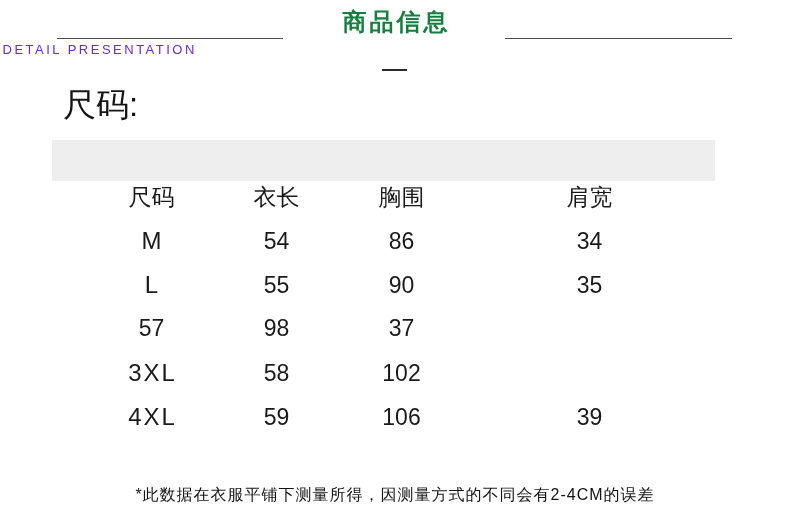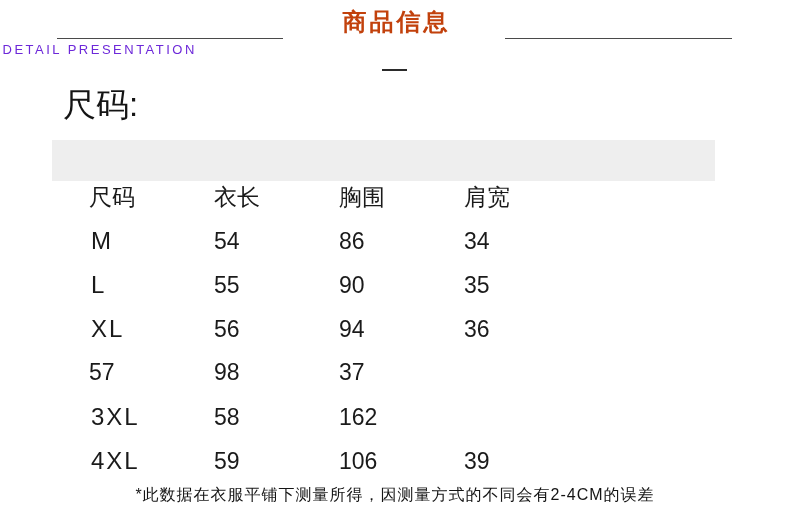--- a/index.html
+++ b/index.html
@@ -19,21 +19,21 @@
   
   .page-title {
     position: absolute;
     top: 6px; left: 0;
     width: 100%;
     text-align: center;
     font-size: 24px;
     font-weight: 700;
     letter-spacing: 3px;
     text-indent: 3px;
-    color: #c2410c;
+    color: #15803d;
   }
   .divider {
     position: absolute;
     top: 38px;
     height: 1px;
     background: #4a4a4a;
   }
   .divider-left  { left: 57px;  width: 226px; }
   .divider-right { left: 505px; width: 227px; }
   .subtitle {
@@ -75,20 +75,21 @@
     align-items: center;
     height: 44px;
   }
   .t-head {
     height: 41px;
     background: #eeeeee;
     margin-bottom: 4px;
     font-size: 23px;
   }
   .t-cell {
+    text-align: center;
     white-space: nowrap;
     margin-top: 42px;
   }
   .t-body .t-cell { font-size: 23px; }
   .t-body .size-cell {
     font-size: 24px;
     letter-spacing: 2px;
     text-indent: 2px;
   }
 
@@ -134,36 +135,29 @@
       </div>
       <div class="t-row">
         <div class="t-cell"></div>
         <div class="t-cell size-cell">L</div>
         <div class="t-cell">55</div>
         <div class="t-cell">90</div>
         <div class="t-cell">35</div>
       </div>
       <div class="t-row">
         <div class="t-cell"></div>
-        <div class="t-cell size-cell">XL</div>
-        <div class="t-cell">56</div>
-        <div class="t-cell">94</div>
-        <div class="t-cell">36</div>
-      </div>
-      <div class="t-row">
-        <div class="t-cell"></div>
         <div class="t-cell">57</div>
         <div class="t-cell">98</div>
         <div class="t-cell">37</div>
       </div>
       <div class="t-row">
         <div class="t-cell"></div>
         <div class="t-cell size-cell">3XL</div>
         <div class="t-cell">58</div>
-        <div class="t-cell">162</div>
+        <div class="t-cell">102</div>
       </div>
       <div class="t-row">
         <div class="t-cell"></div>
         <div class="t-cell size-cell">4XL</div>
         <div class="t-cell">59</div>
         <div class="t-cell">106</div>
         <div class="t-cell">39</div>
       </div>
     </div>
   </div>

